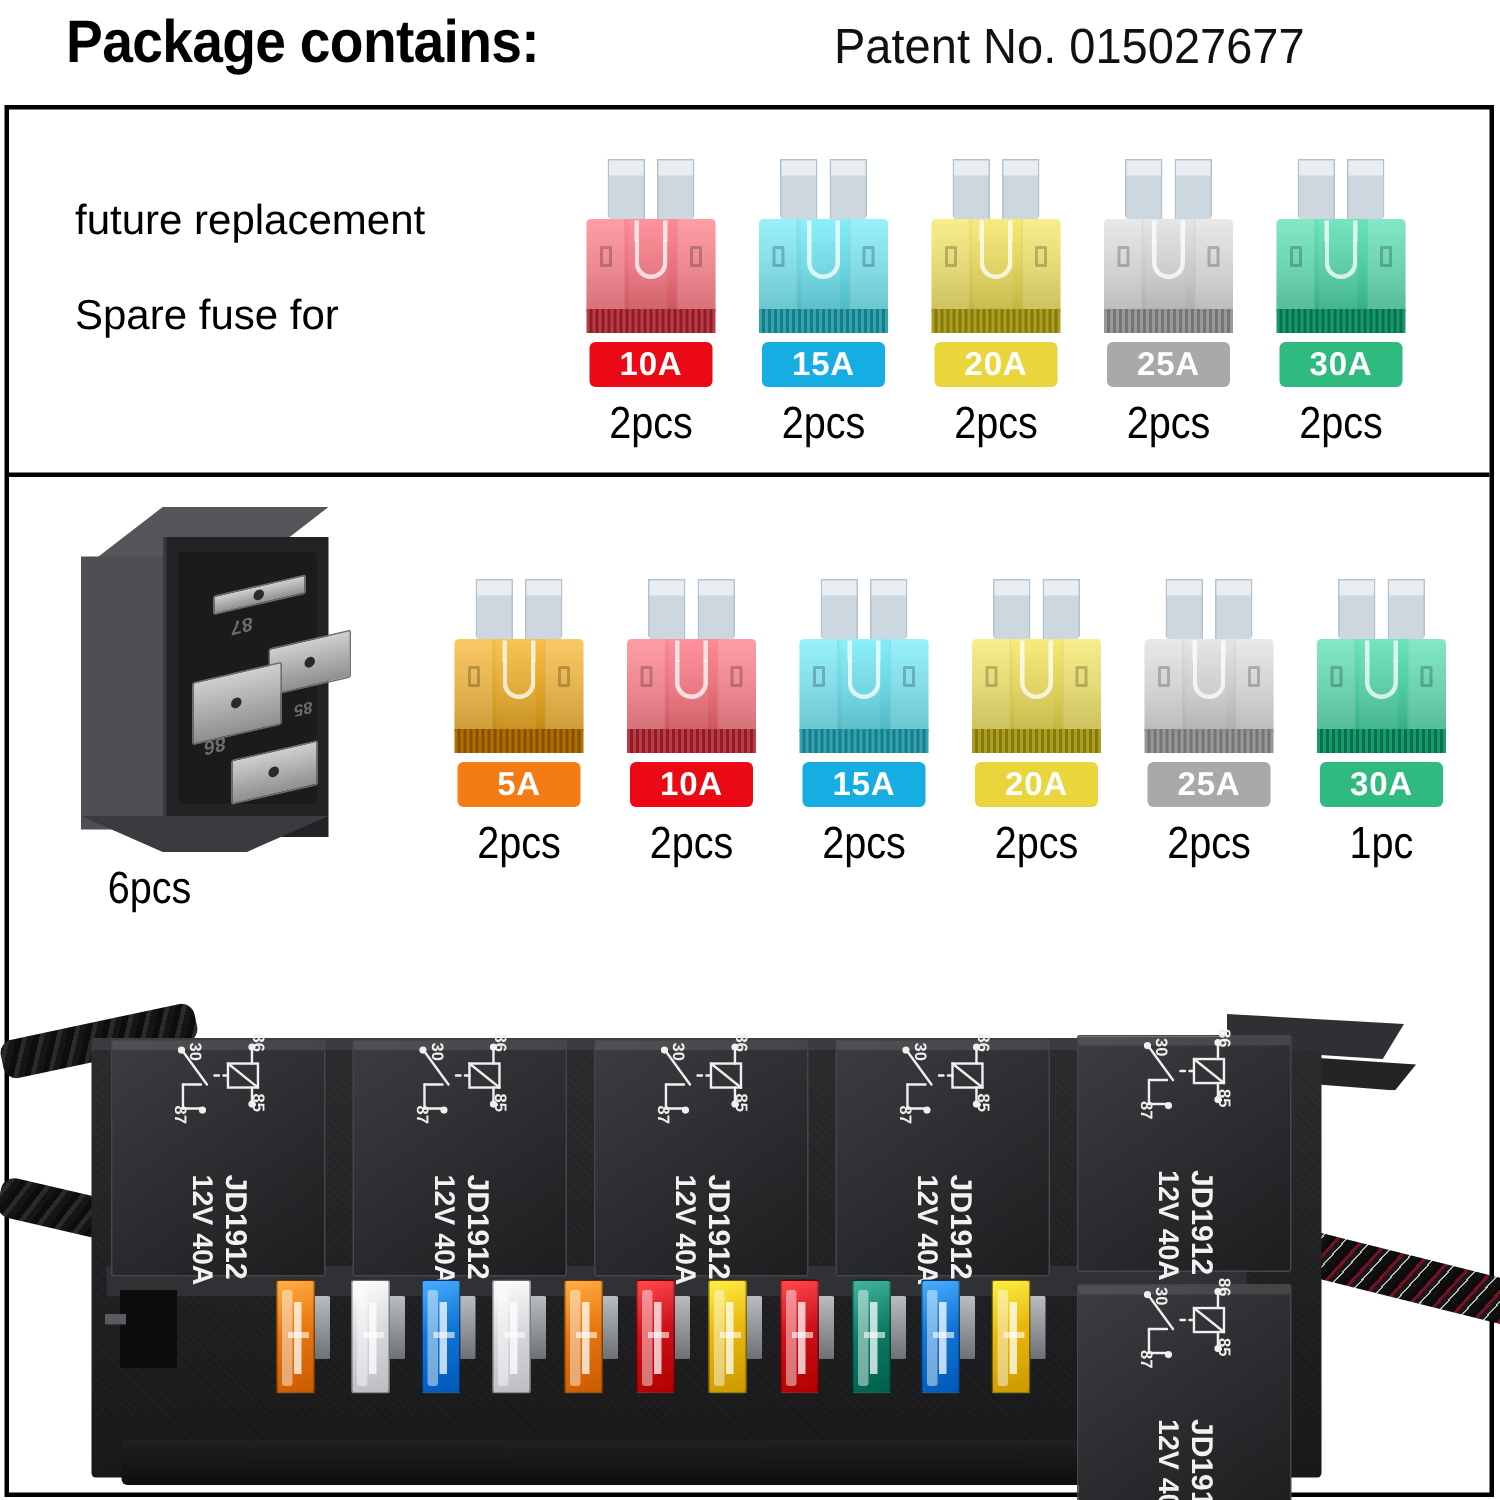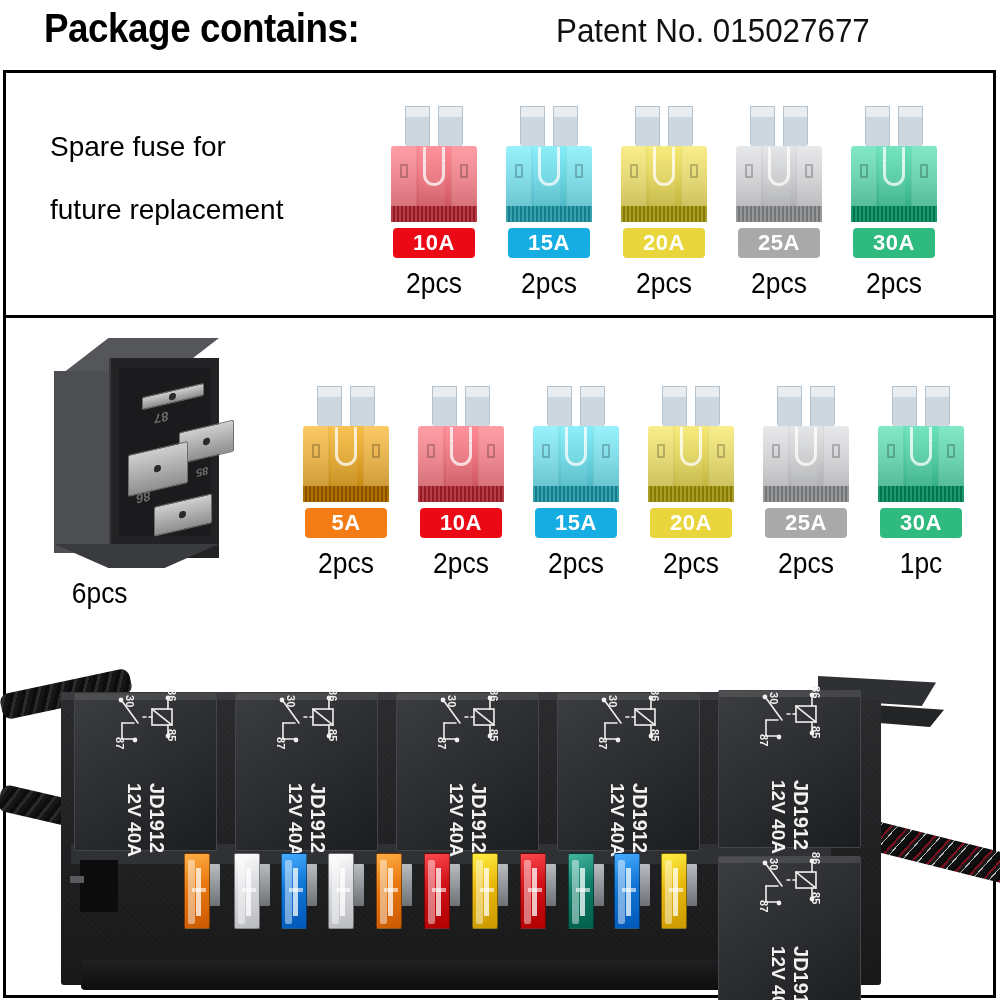--- a/index.html
+++ b/index.html
@@ -172,22 +172,22 @@
   <div class="header">
     <div class="hdr-title">Package contains:</div>
     <div class="hdr-patent">Patent No. 015027677</div>
   </div>
 
   <div class="frame">
     <div class="divider"></div>
 
     <div class="panel1">
       <div class="spare-text">
+        <div>future replacement</div>
         <div>Spare fuse for</div>
-        <div>future replacement</div>
       </div>
       <div id="row1">
           <div class="fuse-item" style="left: 385px; top: 33px; width: 86px;">
             <div class="fuse-body-wrap">
               <div class="blade l"></div>
               <div class="blade r"></div>
               <div class="fbody" style="background: linear-gradient(rgb(255, 138, 148), rgb(232, 112, 122) 55%, rgb(204, 84, 94));">
                 <span class="seg segL"></span>
                 <span class="seg segM"></span>
                 <span class="seg segR"></span>

